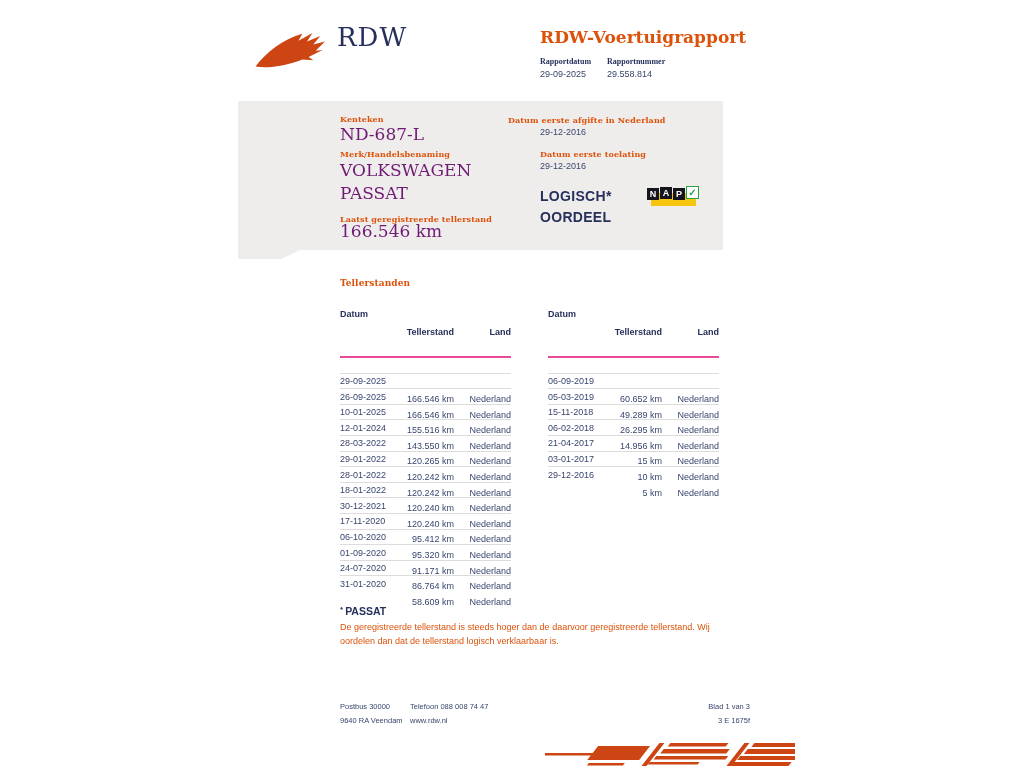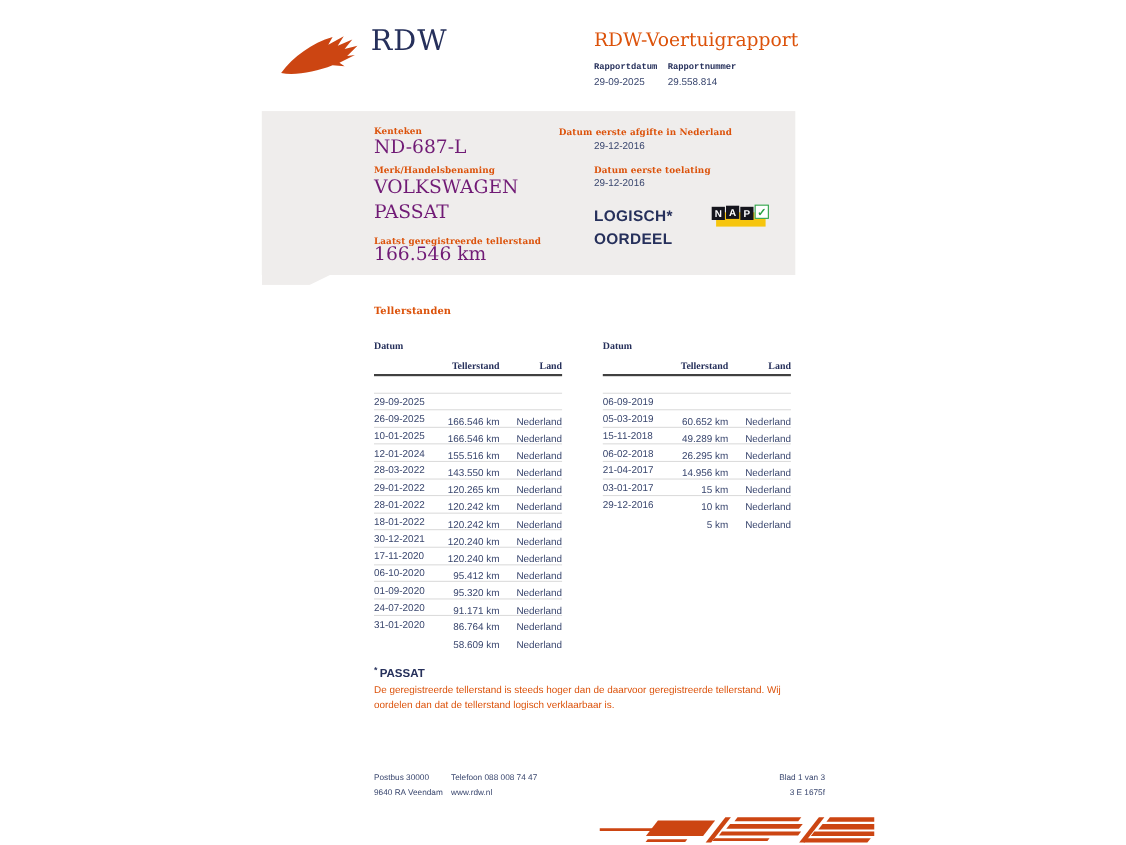--- a/index.html
+++ b/index.html
@@ -4,23 +4,23 @@
 <style>
   html,body{margin:0;padding:0;background:#ffffff;}
   body{width:1024px;height:768px;position:relative;overflow:hidden;
        font-family:"Liberation Sans", sans-serif;-webkit-font-smoothing:antialiased;}
   .abs{position:absolute;}
 
   
   .logo-mark{left:254px;top:25px;width:78px;height:47px;}
   .logo-text{left:337px;top:22px;font-family:"DejaVu Serif",serif;font-size:26px;
              color:#26305b;letter-spacing:1px;}
-  .doc-title{left:540px;top:27px;font-family:"DejaVu Serif",serif;font-weight:normal;
+  .doc-title{left:540px;top:27px;font-family:"DejaVu Serif",serif;font-weight:bold;
              font-size:17px;color:#dc520a;}
-  .meta-label{font-family:Liberation Mono, monospace;font-weight:bold;font-size:8px;color:#26305b;}
+  .meta-label{font-family:Liberation Serif, serif;font-weight:bold;font-size:8px;color:#26305b;}
   .meta-value{font-size:9px;color:#39466e;margin-top:3px;}
   .meta-date{left:540px;top:57px;}
   .meta-number{left:607px;top:57px;}
 
   
   .panel{left:238px;top:101px;width:485px;height:149px;background:#efedec;}
   .panel-tab{left:238px;top:250px;width:62px;height:9px;background:#efedec;
              clip-path:polygon(0 0,100% 0,70% 100%,0 100%);}
   .field-label{font-family:"DejaVu Serif",serif;font-weight:bold;font-size:8px;
                color:#dc520a;letter-spacing:.1px;}
@@ -49,22 +49,22 @@
   .nap-check{width:13px;height:13px;background:#fff;border:1px solid #2ba144;box-sizing:border-box;
              color:#2ba144;font-weight:bold;font-size:10px;display:flex;align-items:center;
              justify-content:center;}
 
   
   .tables-title{left:340px;top:278px;}
   .tbl{width:171px;}
   .tbl-left{left:340px;top:291px;}
   .tbl-right{left:548px;top:291px;}
   .tbl-head,.tbl-row{display:grid;grid-template-columns:64px 50px 1fr;align-items:center;}
-  .tbl-head{font-size:9px;font-weight:bold;color:#26305b;padding-bottom:3px;
-            border-bottom:2px solid #404040;font-family:Liberation Serif, serif;}
+  .tbl-head{font-size:9px;font-weight:bold;color:#26305b;padding-bottom:19px;
+            border-bottom:2px solid #ec4899;}
   .tbl-row{font-size:9px;color:#39466e;height:14.6px;border-bottom:1px solid #dcdcdc;}
   .c2,.c3{text-align:right;margin-top:36px;}
 
   
   .footnote-title{left:340px;top:605px;font-size:10.5px;font-weight:bold;color:#26305b;}
   .footnote-title .star{font-size:8px;vertical-align:3px;margin-right:2px;}
   .footnote-text{left:340px;top:621px;width:392px;font-size:9px;color:#dc520a;line-height:13.5px;}
 
   
   .footer-col{top:700px;font-size:7.5px;color:#39466e;line-height:14px;}

